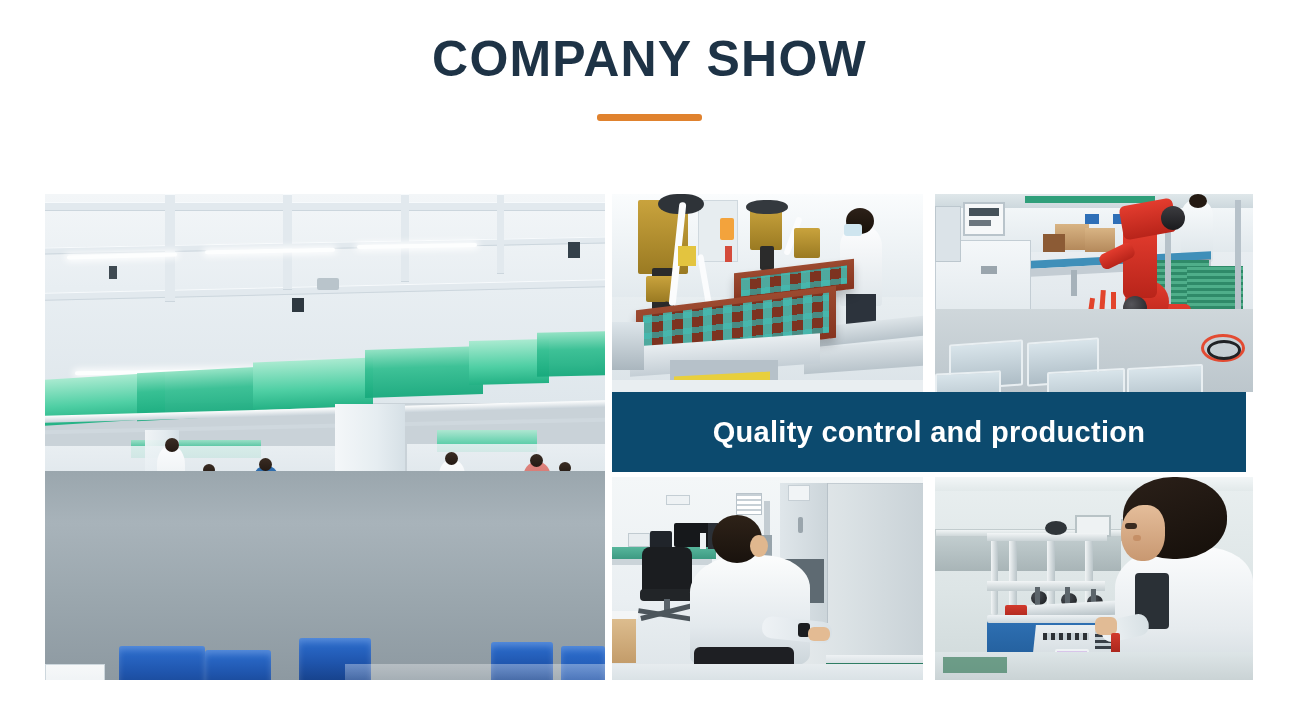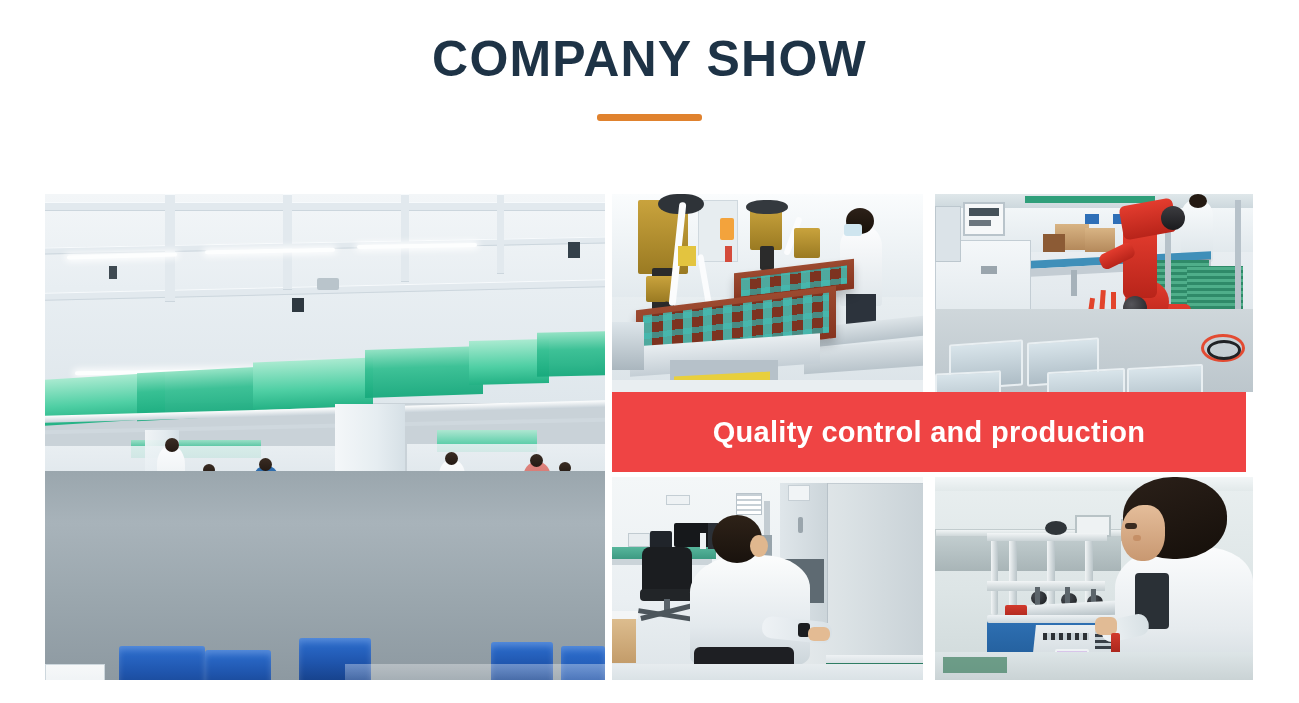--- a/index.html
+++ b/index.html
@@ -72,21 +72,21 @@
   .photo-bm     { left: 567px; top: 283px; width: 311px; height: 203px; }
   .photo-br     { left: 890px; top: 283px; width: 318px; height: 203px; }
 
   
   .caption-banner {
     position: absolute;
     left: 612px;
     top: 392px;
     width: 634px;
     height: 80px;
-    background: #ef4444;
+    background: #0c4a6e;
     display: flex;
     align-items: center;
     justify-content: center;
     z-index: 20;
   }
   .caption-text {
     color: #ffffff;
     font-size: 29px;
     font-weight: bold;
     letter-spacing: 0.3px;

